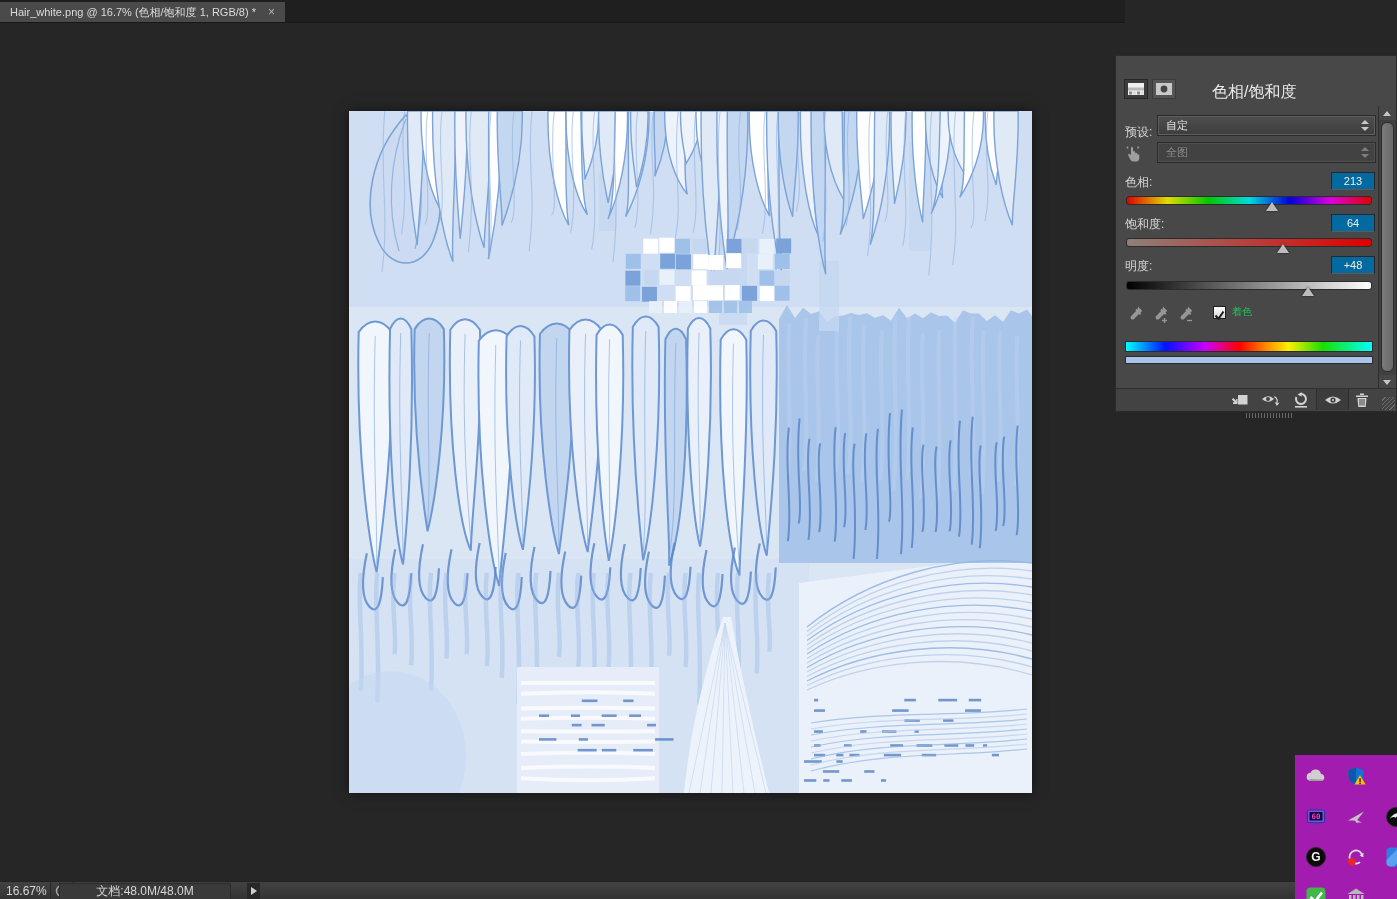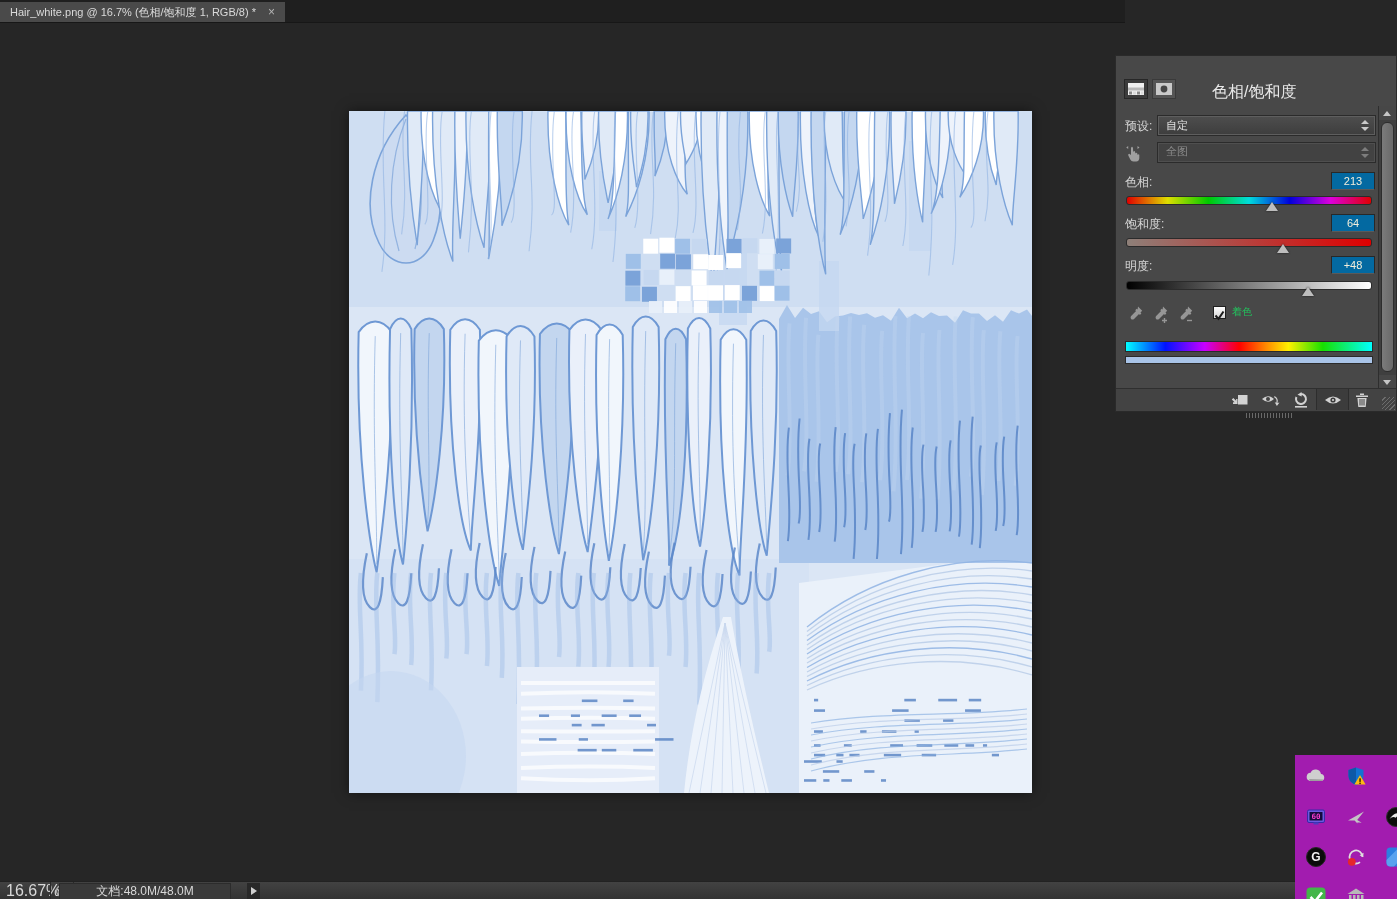--- a/index.html
+++ b/index.html
@@ -57,21 +57,21 @@
   .sc-thumb{position:absolute;left:2px;right:2px;top:16px;bottom:17px;background:linear-gradient(to right,#7b7b7b,#696969);border:1px solid #2d2d2d;border-radius:6px;}
   .panel-footer{position:absolute;left:0;right:0;bottom:0;height:22px;background:#434343;border-top:1px solid #2f2f2f;}
   .ft-btn{position:absolute;top:2px;width:22px;height:18px;display:flex;align-items:center;justify-content:center;}
   .ft-eyebox{position:absolute;left:200px;top:0;width:31px;height:21px;background:#3c3c3c;border-left:1px solid #2d2d2d;border-right:1px solid #2d2d2d;display:flex;align-items:center;justify-content:center;}
   .ft-grip{position:absolute;right:1px;bottom:1px;width:13px;height:13px;
     background:repeating-linear-gradient(135deg,transparent 0 2px,#6d6d6d 2px 3px);}
   .panel-dragdots{position:absolute;left:1246px;top:413px;width:46px;height:5px;
     background:repeating-linear-gradient(to right,#696969 0 1px,transparent 1px 3px);}
   
   .statusbar{position:absolute;left:0;top:881px;width:1397px;height:18px;background:linear-gradient(#424242,#323232);border-top:1px solid #222;}
-  .sb-zoom{position:absolute;left:6px;top:0;font-size:16px;color:#d8d8d8;line-height:18px;}
+  .sb-zoom{position:absolute;left:6px;top:0;font-size:12px;color:#d8d8d8;line-height:18px;}
   .sb-sep{position:absolute;top:0;width:1px;height:18px;background:#2a2a2a;}
   .sb-icon{position:absolute;left:55px;top:2px;width:14px;height:14px;}
   .sb-doc{position:absolute;left:59px;top:1px;width:170px;height:15px;background:#3a3a3a;border:1px solid #2c2c2c;border-bottom-color:#4f4f4f;color:#d8d8d8;font-size:12px;line-height:15px;text-align:center;box-sizing:content-box;}
   .sb-arrow{position:absolute;left:247px;top:1px;width:13px;height:16px;background:#282828;}
   .sb-arrow:before{content:"";position:absolute;left:4px;top:4px;border-top:4px solid transparent;border-bottom:4px solid transparent;border-left:6px solid #cfcfcf;}
   
   .tray{position:absolute;left:1295px;top:755px;width:102px;height:144px;background:#a21caf;overflow:hidden;}
   .tray-ico{position:absolute;width:22px;height:22px;}
 </style>
 </head>
@@ -419,33 +419,33 @@
     </svg>
   </div>
   <div class="hdr-icon-btn mask-btn">
     <svg width="16" height="12" viewBox="0 0 16 12">
       <rect x="0" y="0" width="16" height="12" fill="#c9c9c9"></rect>
       <circle cx="8" cy="6" r="3.4" fill="#454545"></circle>
     </svg>
   </div>
   <div class="panel-title">色相/饱和度</div>
 
-  <div class="ps-label" style="top:62px;">预设:</div>
+  <div class="ps-label" style="top:68px;">预设:</div>
   <div class="ps-select" style="top:60px;">
     <span>自定</span>
     <span class="updown"></span>
   </div>
 
   <div class="dropper" style="left:8px;top:87px;">
     <svg width="20" height="20" viewBox="0 0 20 20">
       <path d="M7,5 q1,-2.6 2,0 l0.2,4 q1,-2 2,0 l0.1,1.6 q1,-1.6 2,-0.2 l0.1,1.4 q1,-1.2 1.9,0 l0,3.4 q-0.5,3.2 -3,3.2 l-3,0 q-2,0 -3,-2 l-2,-4 q-0.6,-1.6 1,-1.6 l1.7,1.2 z" fill="#9f9f9f"></path>
       <path d="M2.2,4.5 l2,-1.4 0,2.8 z M13.5,3.1 l2,1.4 -2,1.4 z" fill="#9f9f9f"></path>
     </svg>
   </div>
-  <div class="ps-select disabled" style="top:87px;font-family:Liberation Mono, monospace;">
+  <div class="ps-select disabled" style="top:87px;">
     <span>全图</span>
     <span class="updown"></span>
   </div>
 
   <div class="ps-label" style="top:118px;">色相:</div>
   <div class="ps-num" style="top:116px;">213</div>
   <div class="ps-slider" style="top:140px;">
     <div class="ps-track track-hue"></div>
     <div class="ps-thumb" style="left: calc(59.2% - 6px);"></div>
   </div>

